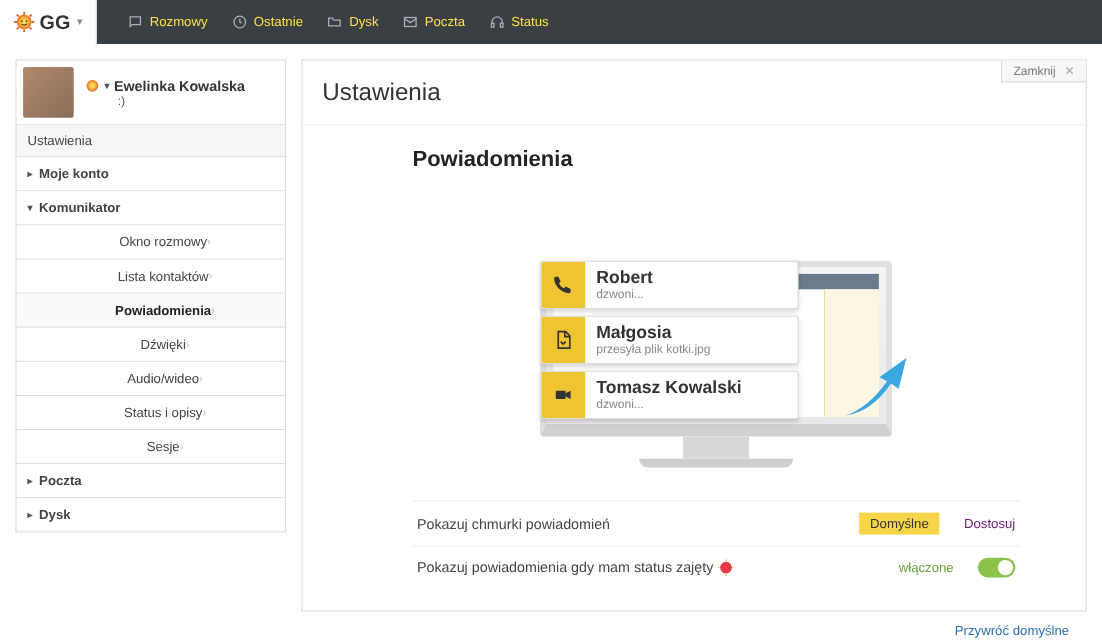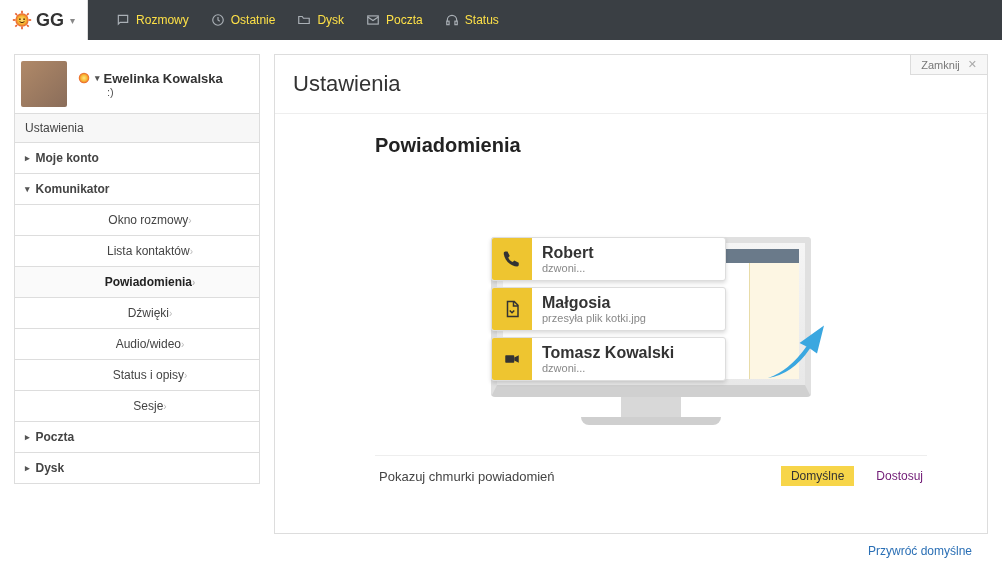--- a/index.html
+++ b/index.html
@@ -277,17 +277,37 @@
           </div>
         </div>
 
         <div class="setting-row">
           <span>Pokazuj chmurki powiadomień</span>
           <div class="setting-controls">
             <button class="btn-default">Domyślne</button>
             <span class="link-cust">Dostosuj</span>
           </div>
         </div>
+        <div class="setting-row">
+          <span>
+            <span>Pokazuj powiadomienia gdy mam status zajęty</span>
+            <svg class="inline-sun" viewBox="0 0 24 24">
+                <circle cx="12" cy="12" r="8" fill="#e63946"></circle>
+                <g stroke="#f7b733" stroke-width="2">
+                  <line x1="12" y1="1" x2="12" y2="3"></line>
+                  <line x1="12" y1="21" x2="12" y2="23"></line>
+                  <line x1="1" y1="12" x2="3" y2="12"></line>
+                  <line x1="21" y1="12" x2="23" y2="12"></line>
+                </g>
+              </svg>
+          </span>
+          <div class="setting-controls">
+            <span class="status-on">włączone</span>
+            <div class="toggle">
+                <div class="toggle-knob"></div>
+              </div>
+          </div>
+        </div>
       </div>
     </div>
     <div class="footer-link">Przywróć domyślne</div>
   </div>
 </div>
 
 </body></html>

